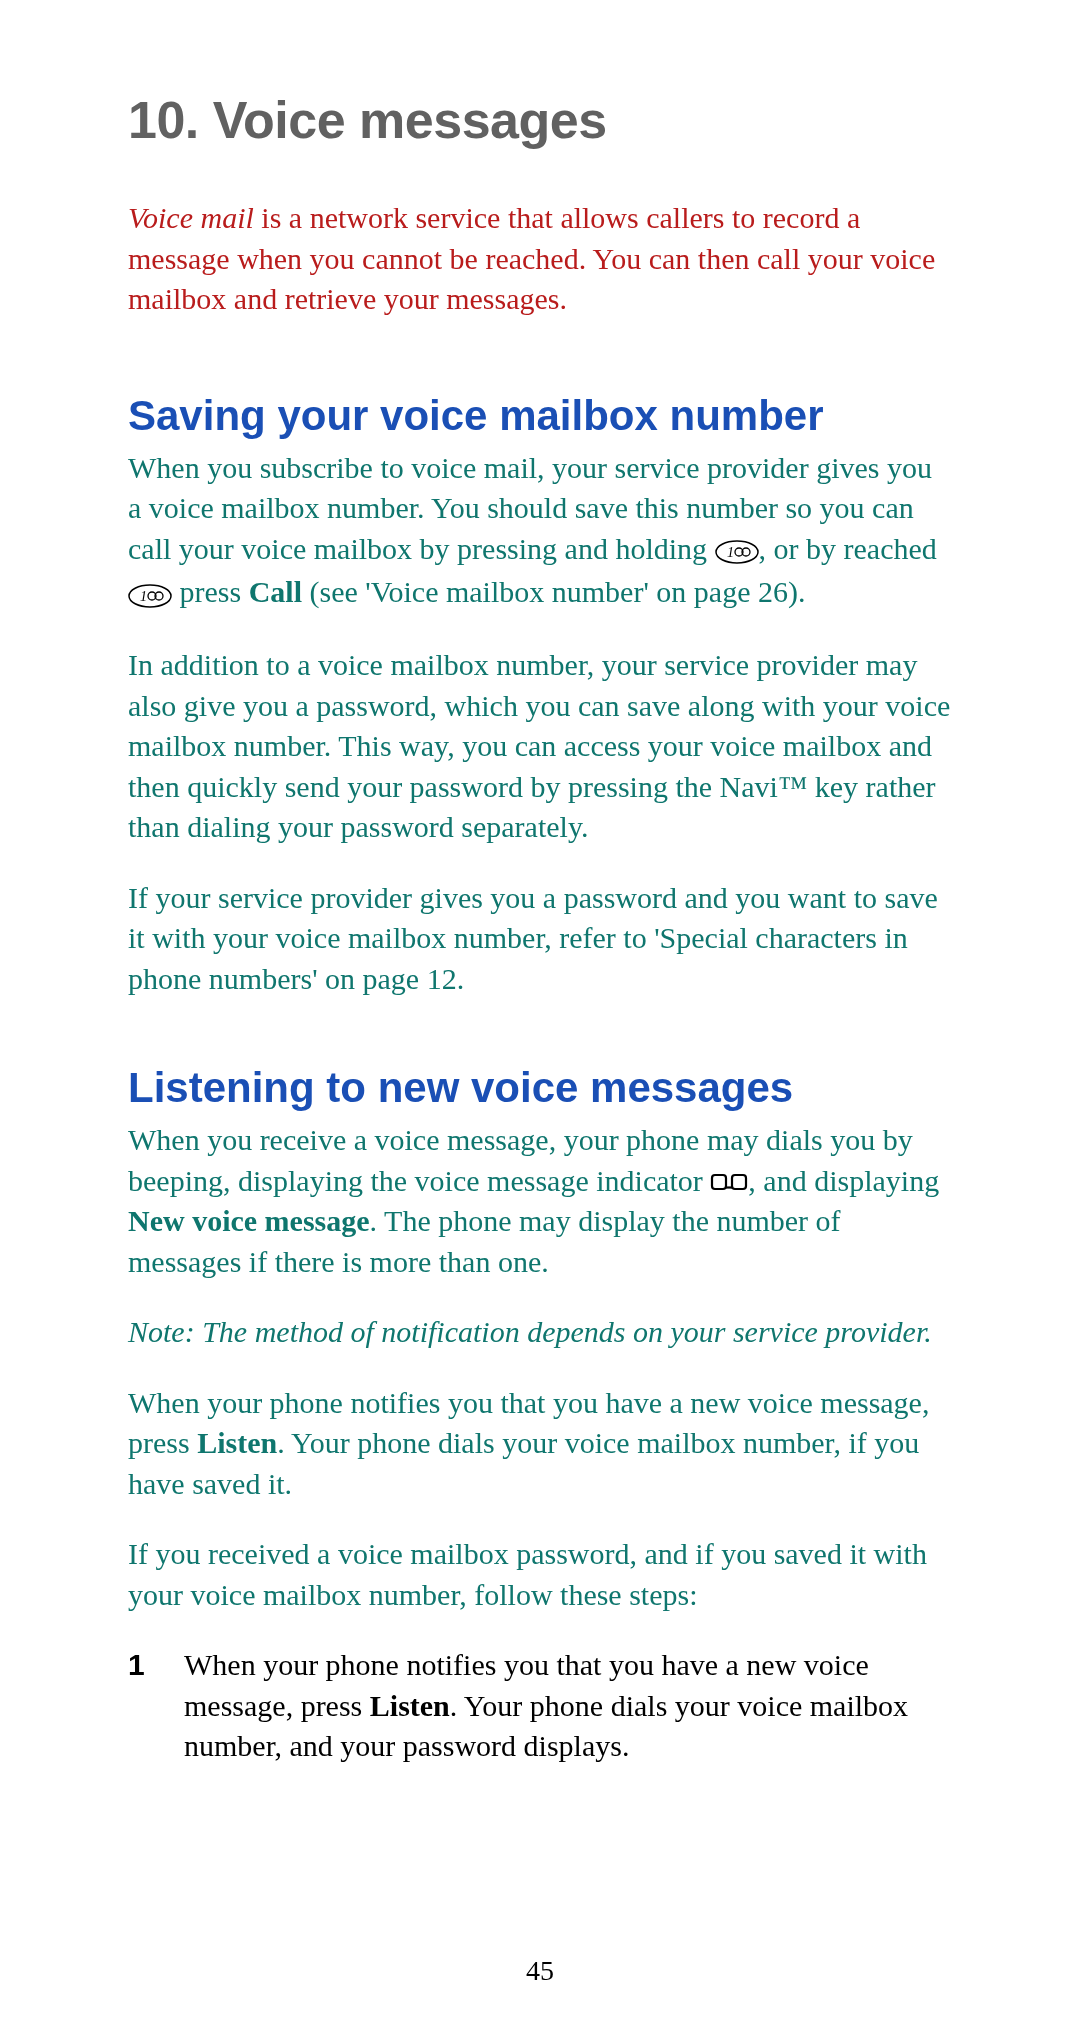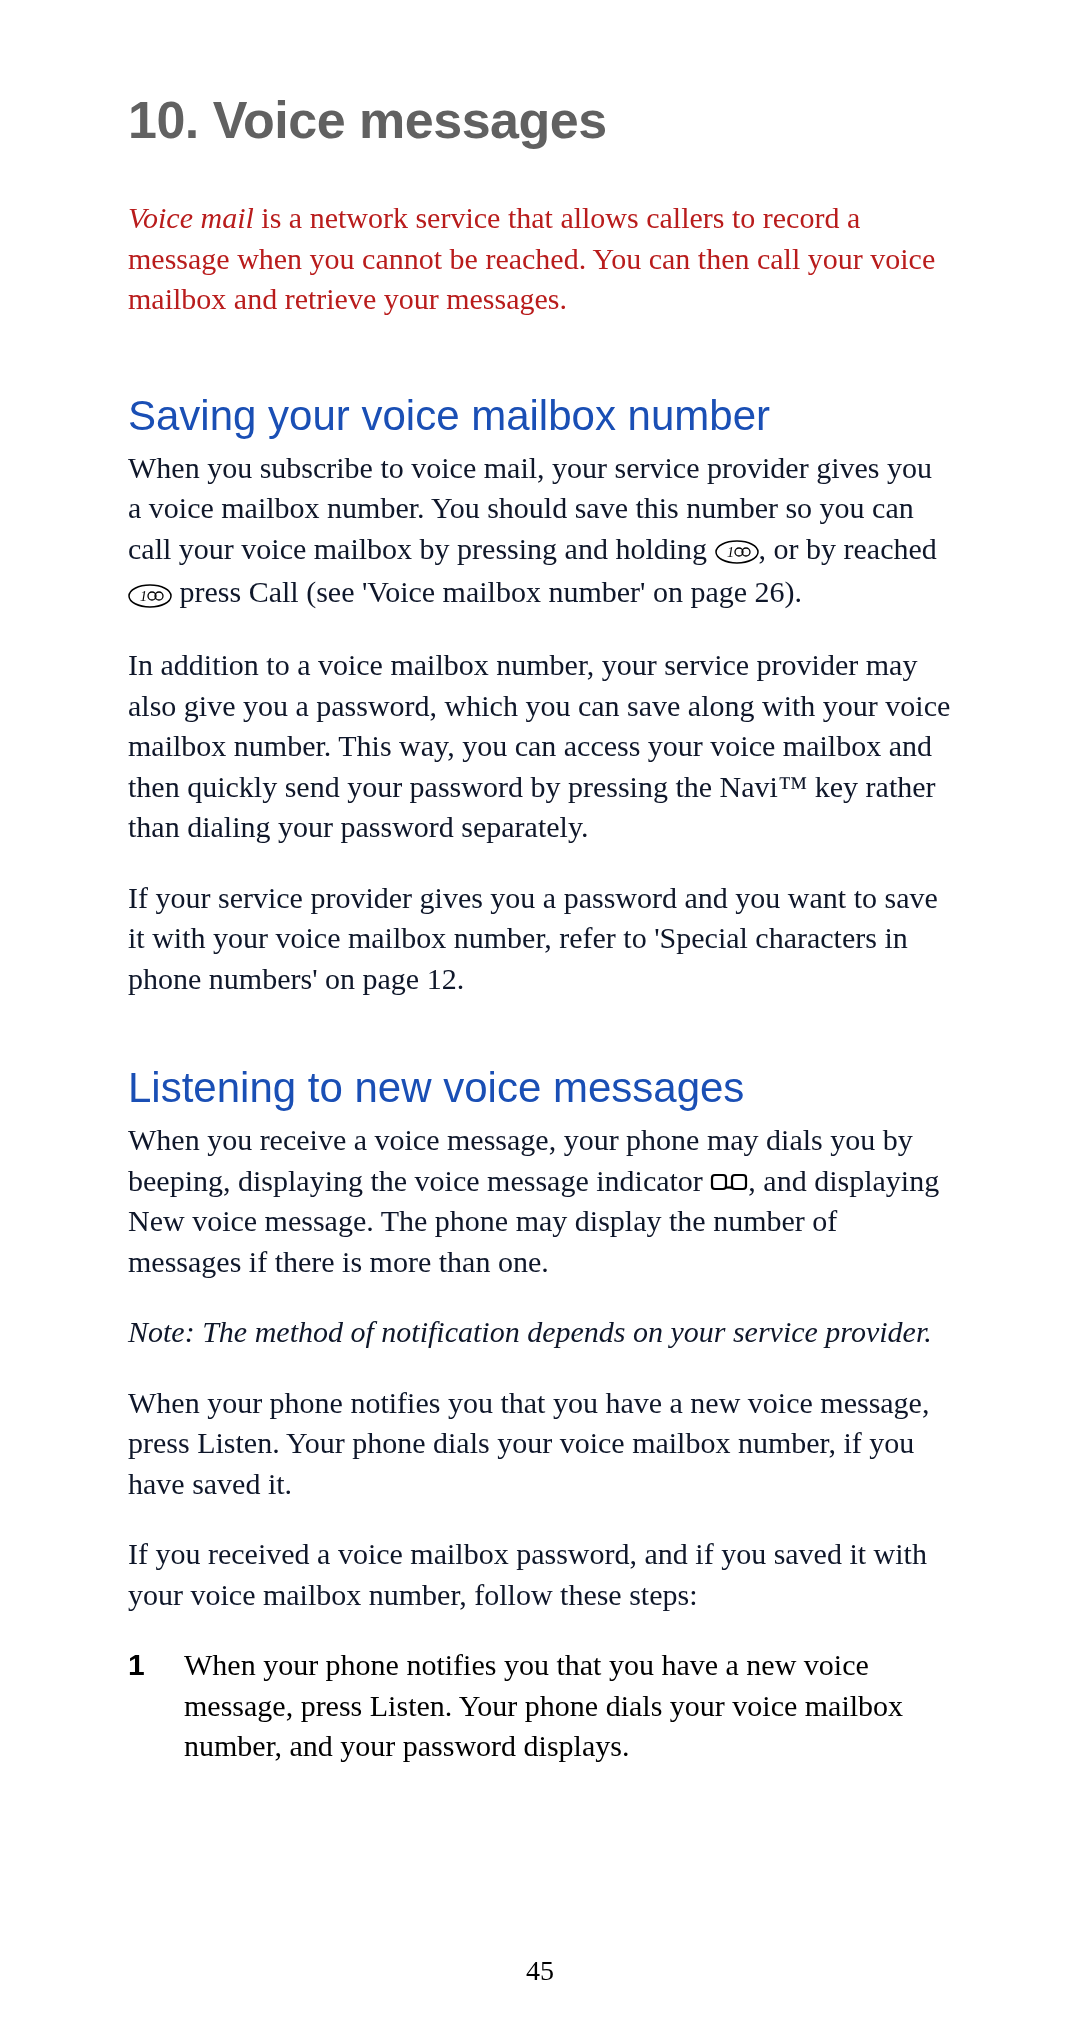--- a/index.html
+++ b/index.html
@@ -28,36 +28,36 @@
       font-size: 30px;
       line-height: 1.35;
       color: #b91c1c;
       margin-bottom: 72px;
     }
     .intro-em {
       font-style: italic;
     }
     .section-title {
       font-size: 42px;
-      font-weight: normal;
+      font-weight: bold;
       color: #1a4fb5;
       font-family: 'Segoe UI', 'Helvetica Neue', Arial, sans-serif;
       margin-bottom: 8px;
     }
     .body-para {
       font-size: 30px;
       line-height: 1.35;
-      color: #0f172a;
+      color: #0f766e;
       margin-bottom: 30px;
     }
     .body-para.last-in-section {
       margin-bottom: 65px;
     }
     .bold {
-      font-weight: normal;
+      font-weight: bold;
     }
     .italic-note {
       font-style: italic;
     }
     .icon-key {
       display: inline-block;
       vertical-align: middle;
     }
     .icon-voicemail {
       display: inline-block;

